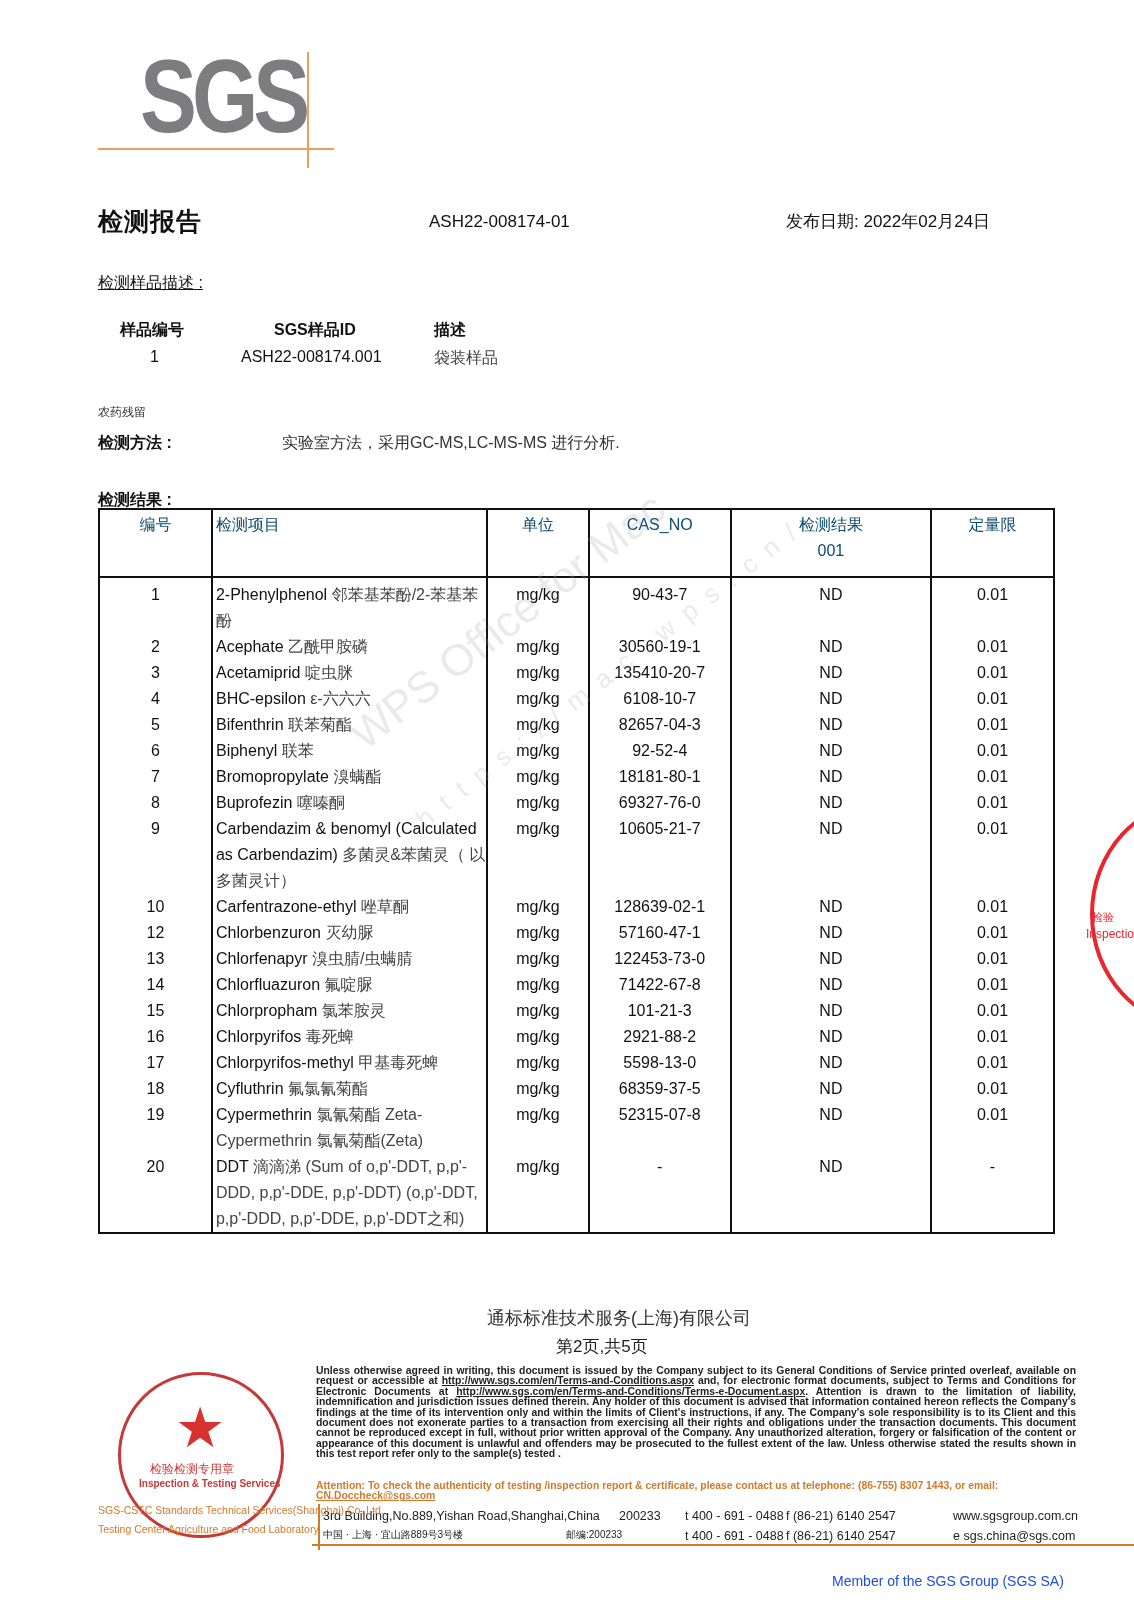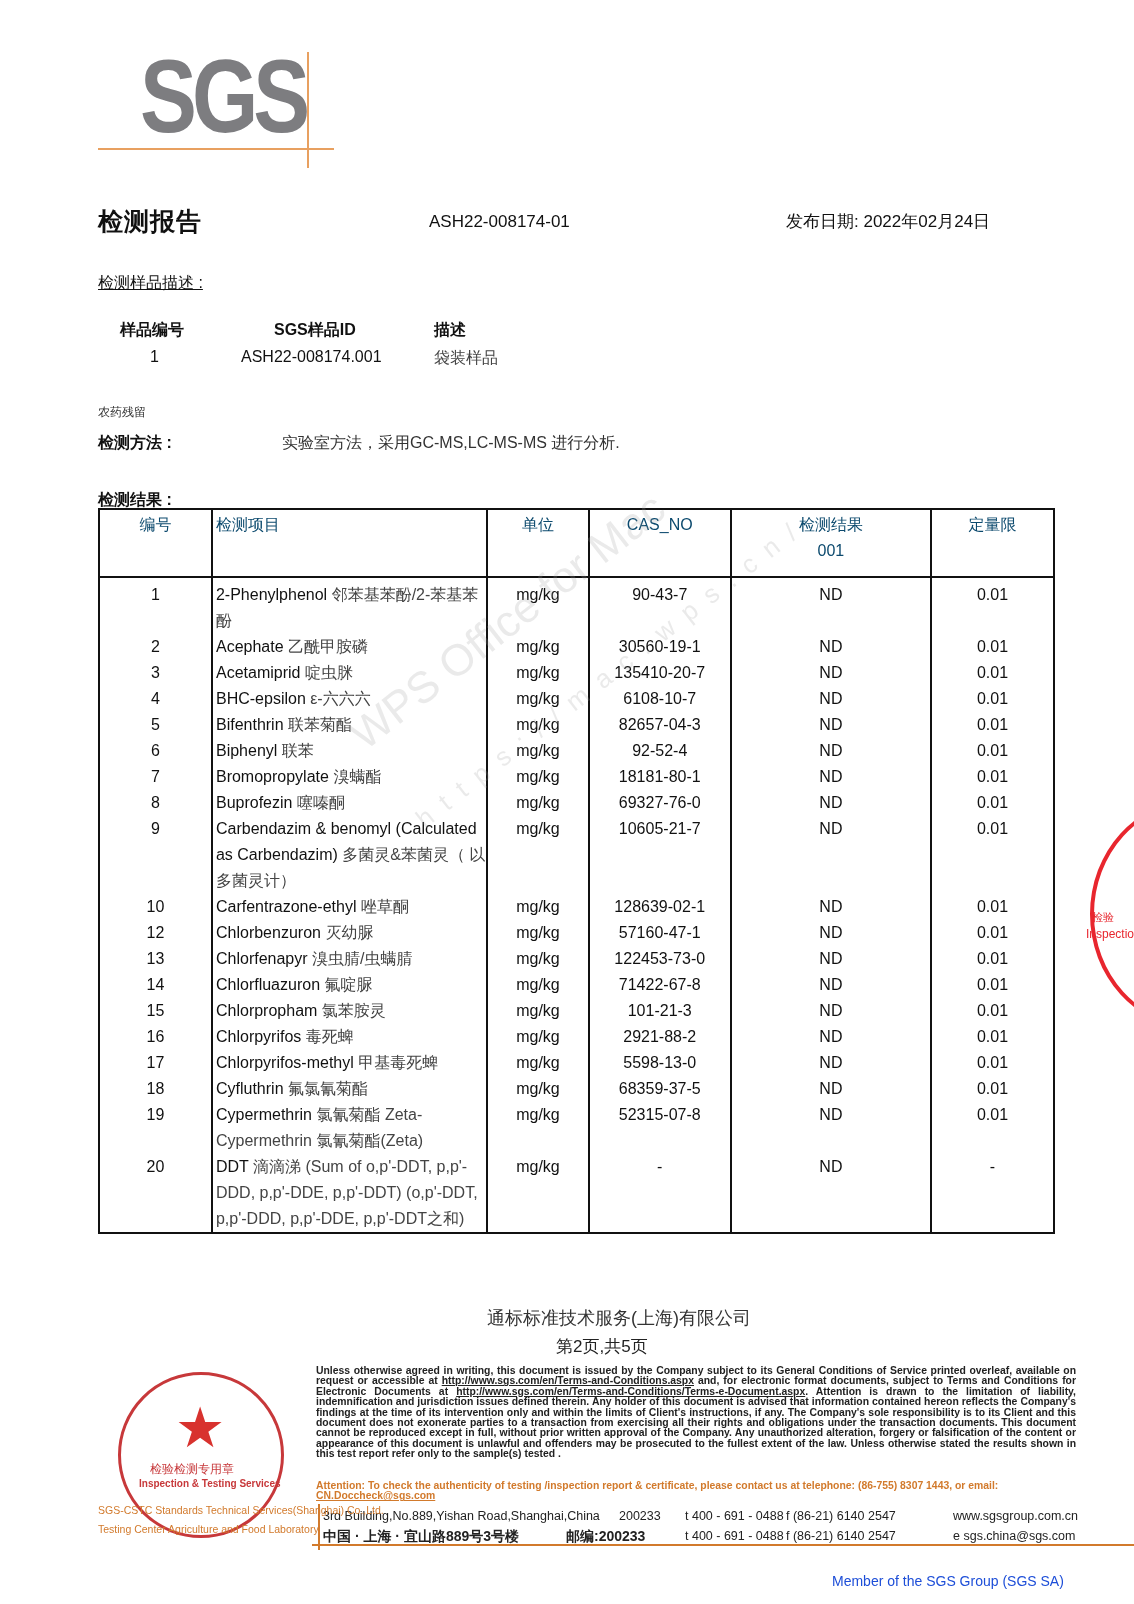--- a/index.html
+++ b/index.html
@@ -54,21 +54,21 @@
   .company-name { left: 467px; top: 1306px; font-size: 18px; color: #333; margin-left: 20px; }
   .page-no { left: 556px; top: 1335px; font-size: 17px; color: #222; }
   .legal { left: 316px; top: 1366px; width: 760px; font-size: 10.4px; line-height: 10.4px;
            text-align: justify; font-weight: bold; color: #222; }
   .legal u { text-decoration: underline; }
   .attention { left: 316px; top: 1481px; width: 760px; font-size: 10.4px; line-height: 10.4px;
                font-weight: bold; color: #d27a2c; }
   .addr-vline { left: 318px; top: 1504px; width: 2px; height: 46px; background: #d27a2c; }
   .addr-hline { left: 312px; top: 1544px; width: 822px; height: 2px; background: #d27a2c; }
   .addr { font-size: 12.5px; color: #222; white-space: nowrap; }
-  .addr-cn { font-weight: bold; font-size: 14px; }
+  .addr-cn { font-weight: normal; font-size: 10px; }
   .member { left: 832px; top: 1573px; font-size: 14px; color: #1d4ed8; }
   .stamp-left { left: 118px; top: 1372px; width: 160px; height: 160px; border: 3px solid #c7383a;
                 border-radius: 50%; }
   .stamp-left-star { left: 175px; top: 1400px; font-size: 56px; color: #d8322e; line-height: 1; }
   .stamp-left-t1 { left: 150px; top: 1461px; font-size: 12px; color: #c7383a; }
   .stamp-left-t2 { left: 139px; top: 1478px; font-size: 10px; color: #c7383a; font-weight: bold; }
   .lab-t1 { left: 98px; top: 1504px; font-size: 10.5px; color: #d27a2c; white-space: nowrap; }
   .lab-t2 { left: 98px; top: 1523px; font-size: 10.5px; color: #d27a2c; white-space: nowrap; }
 </style>
 </head>

